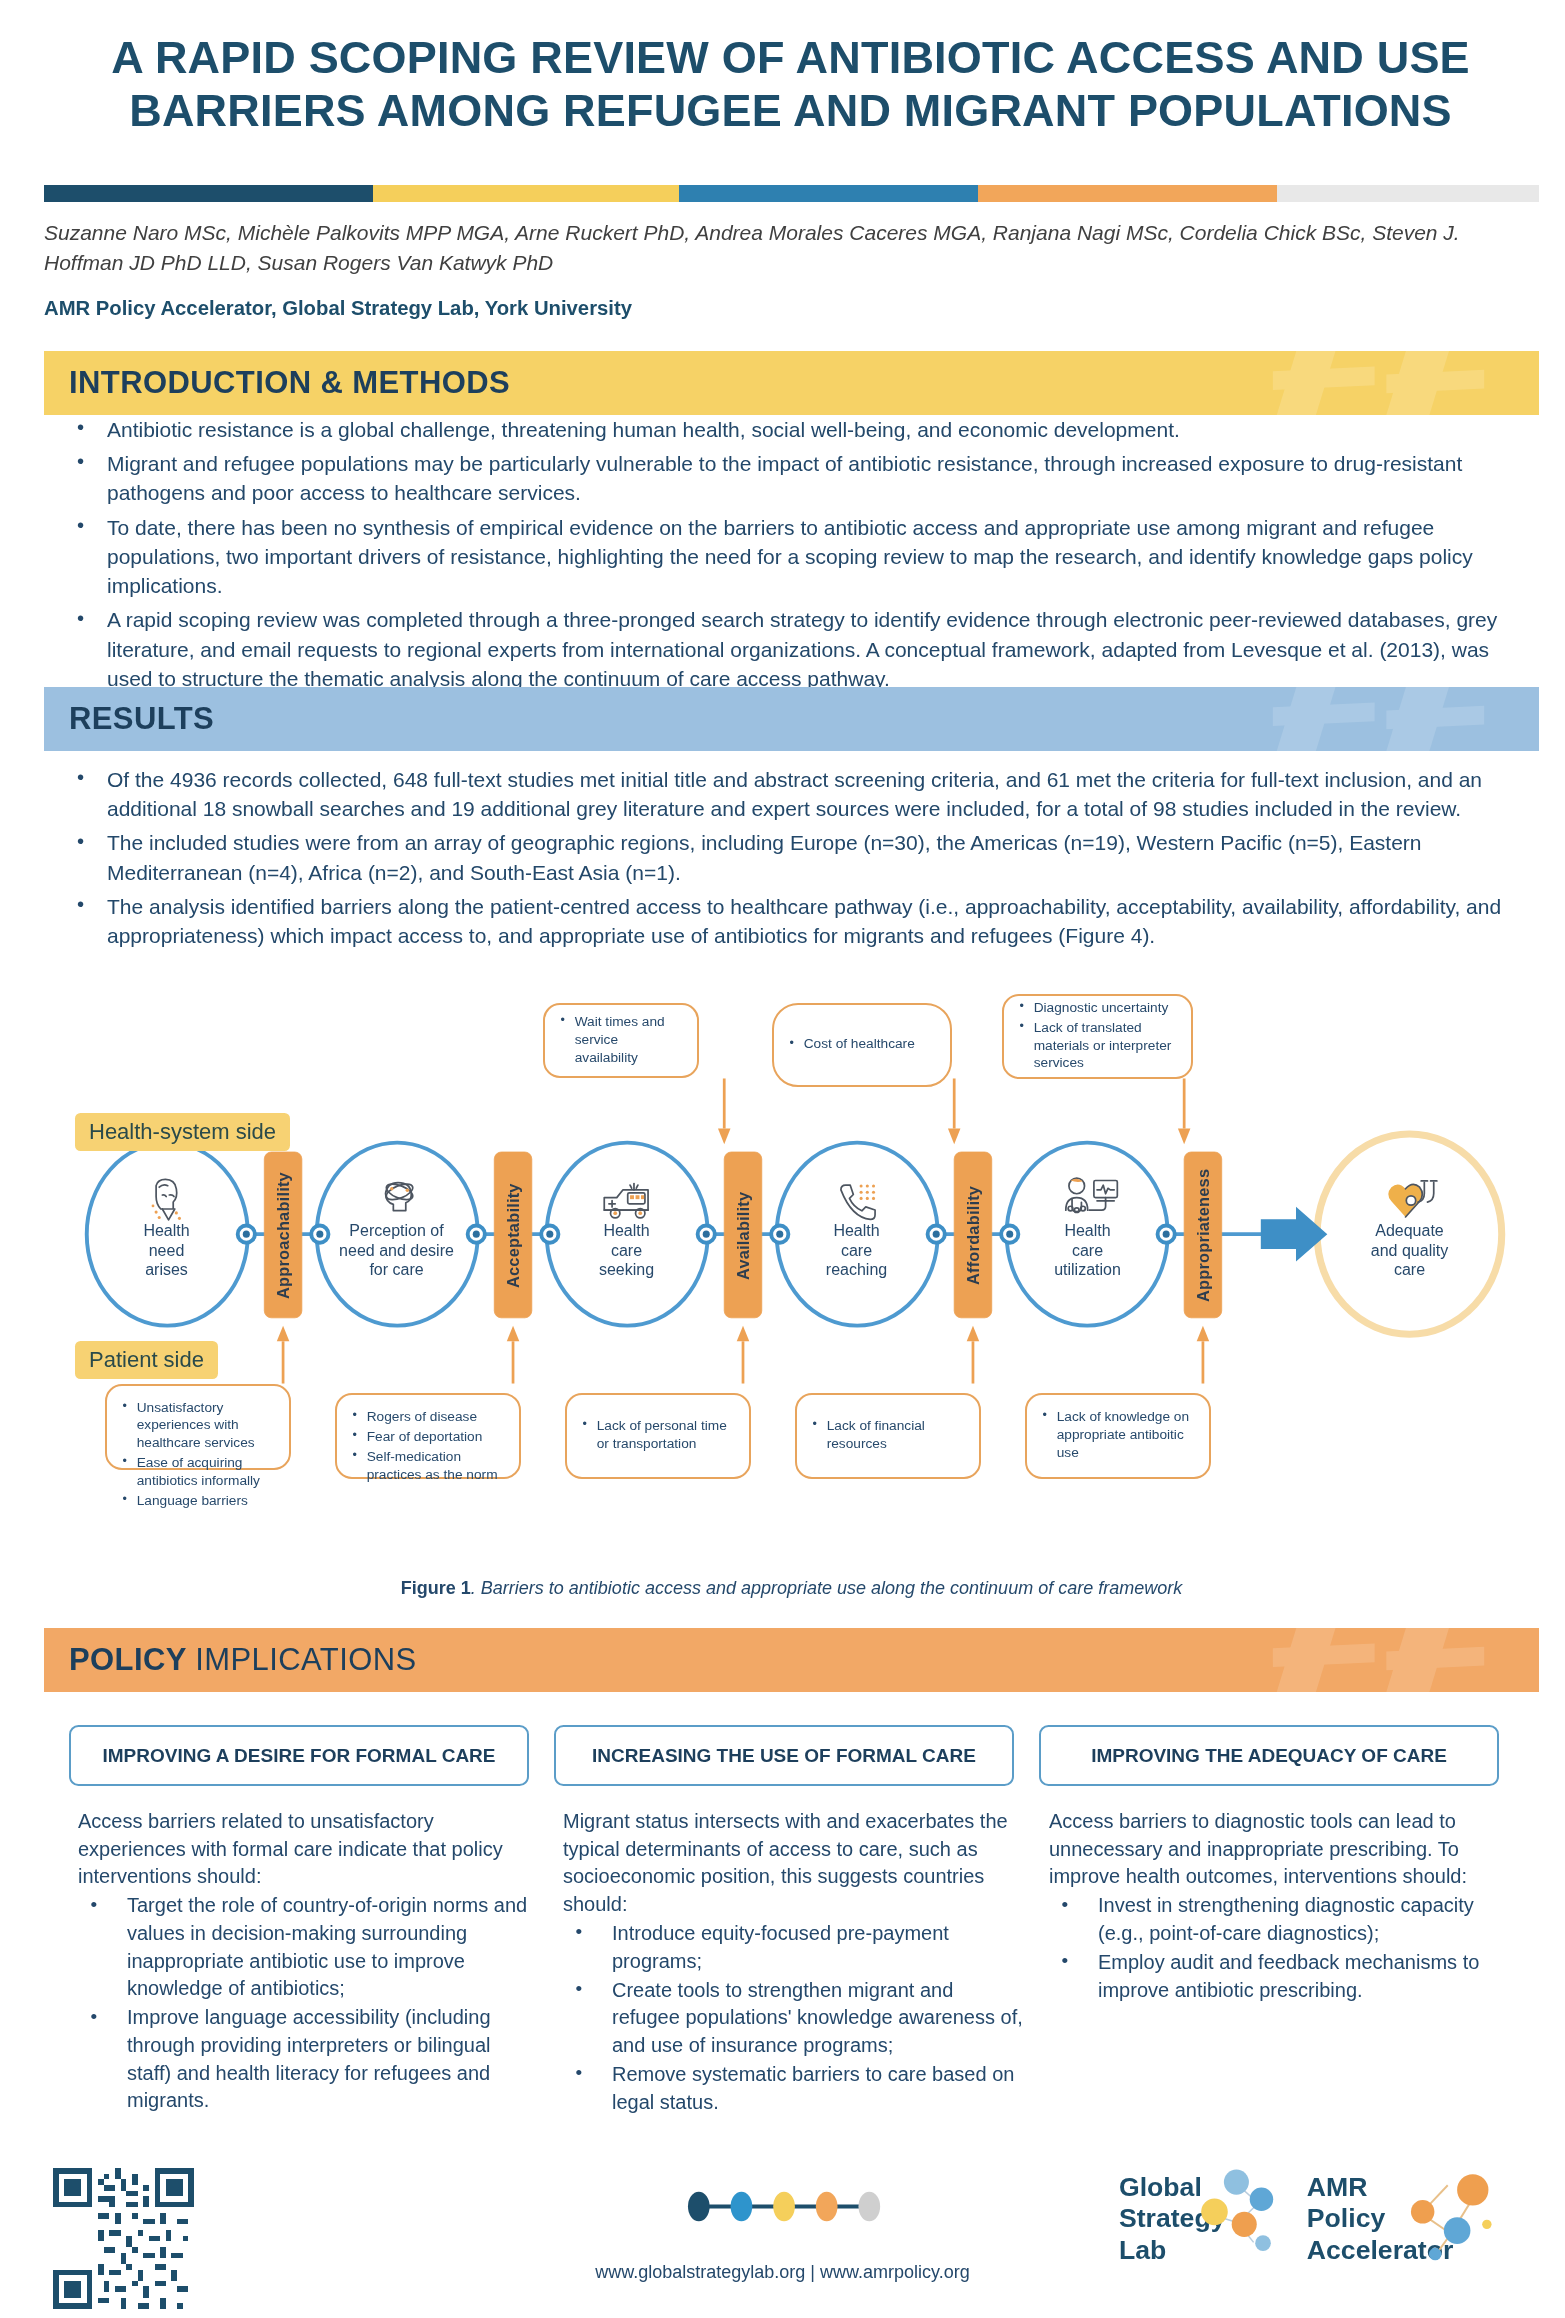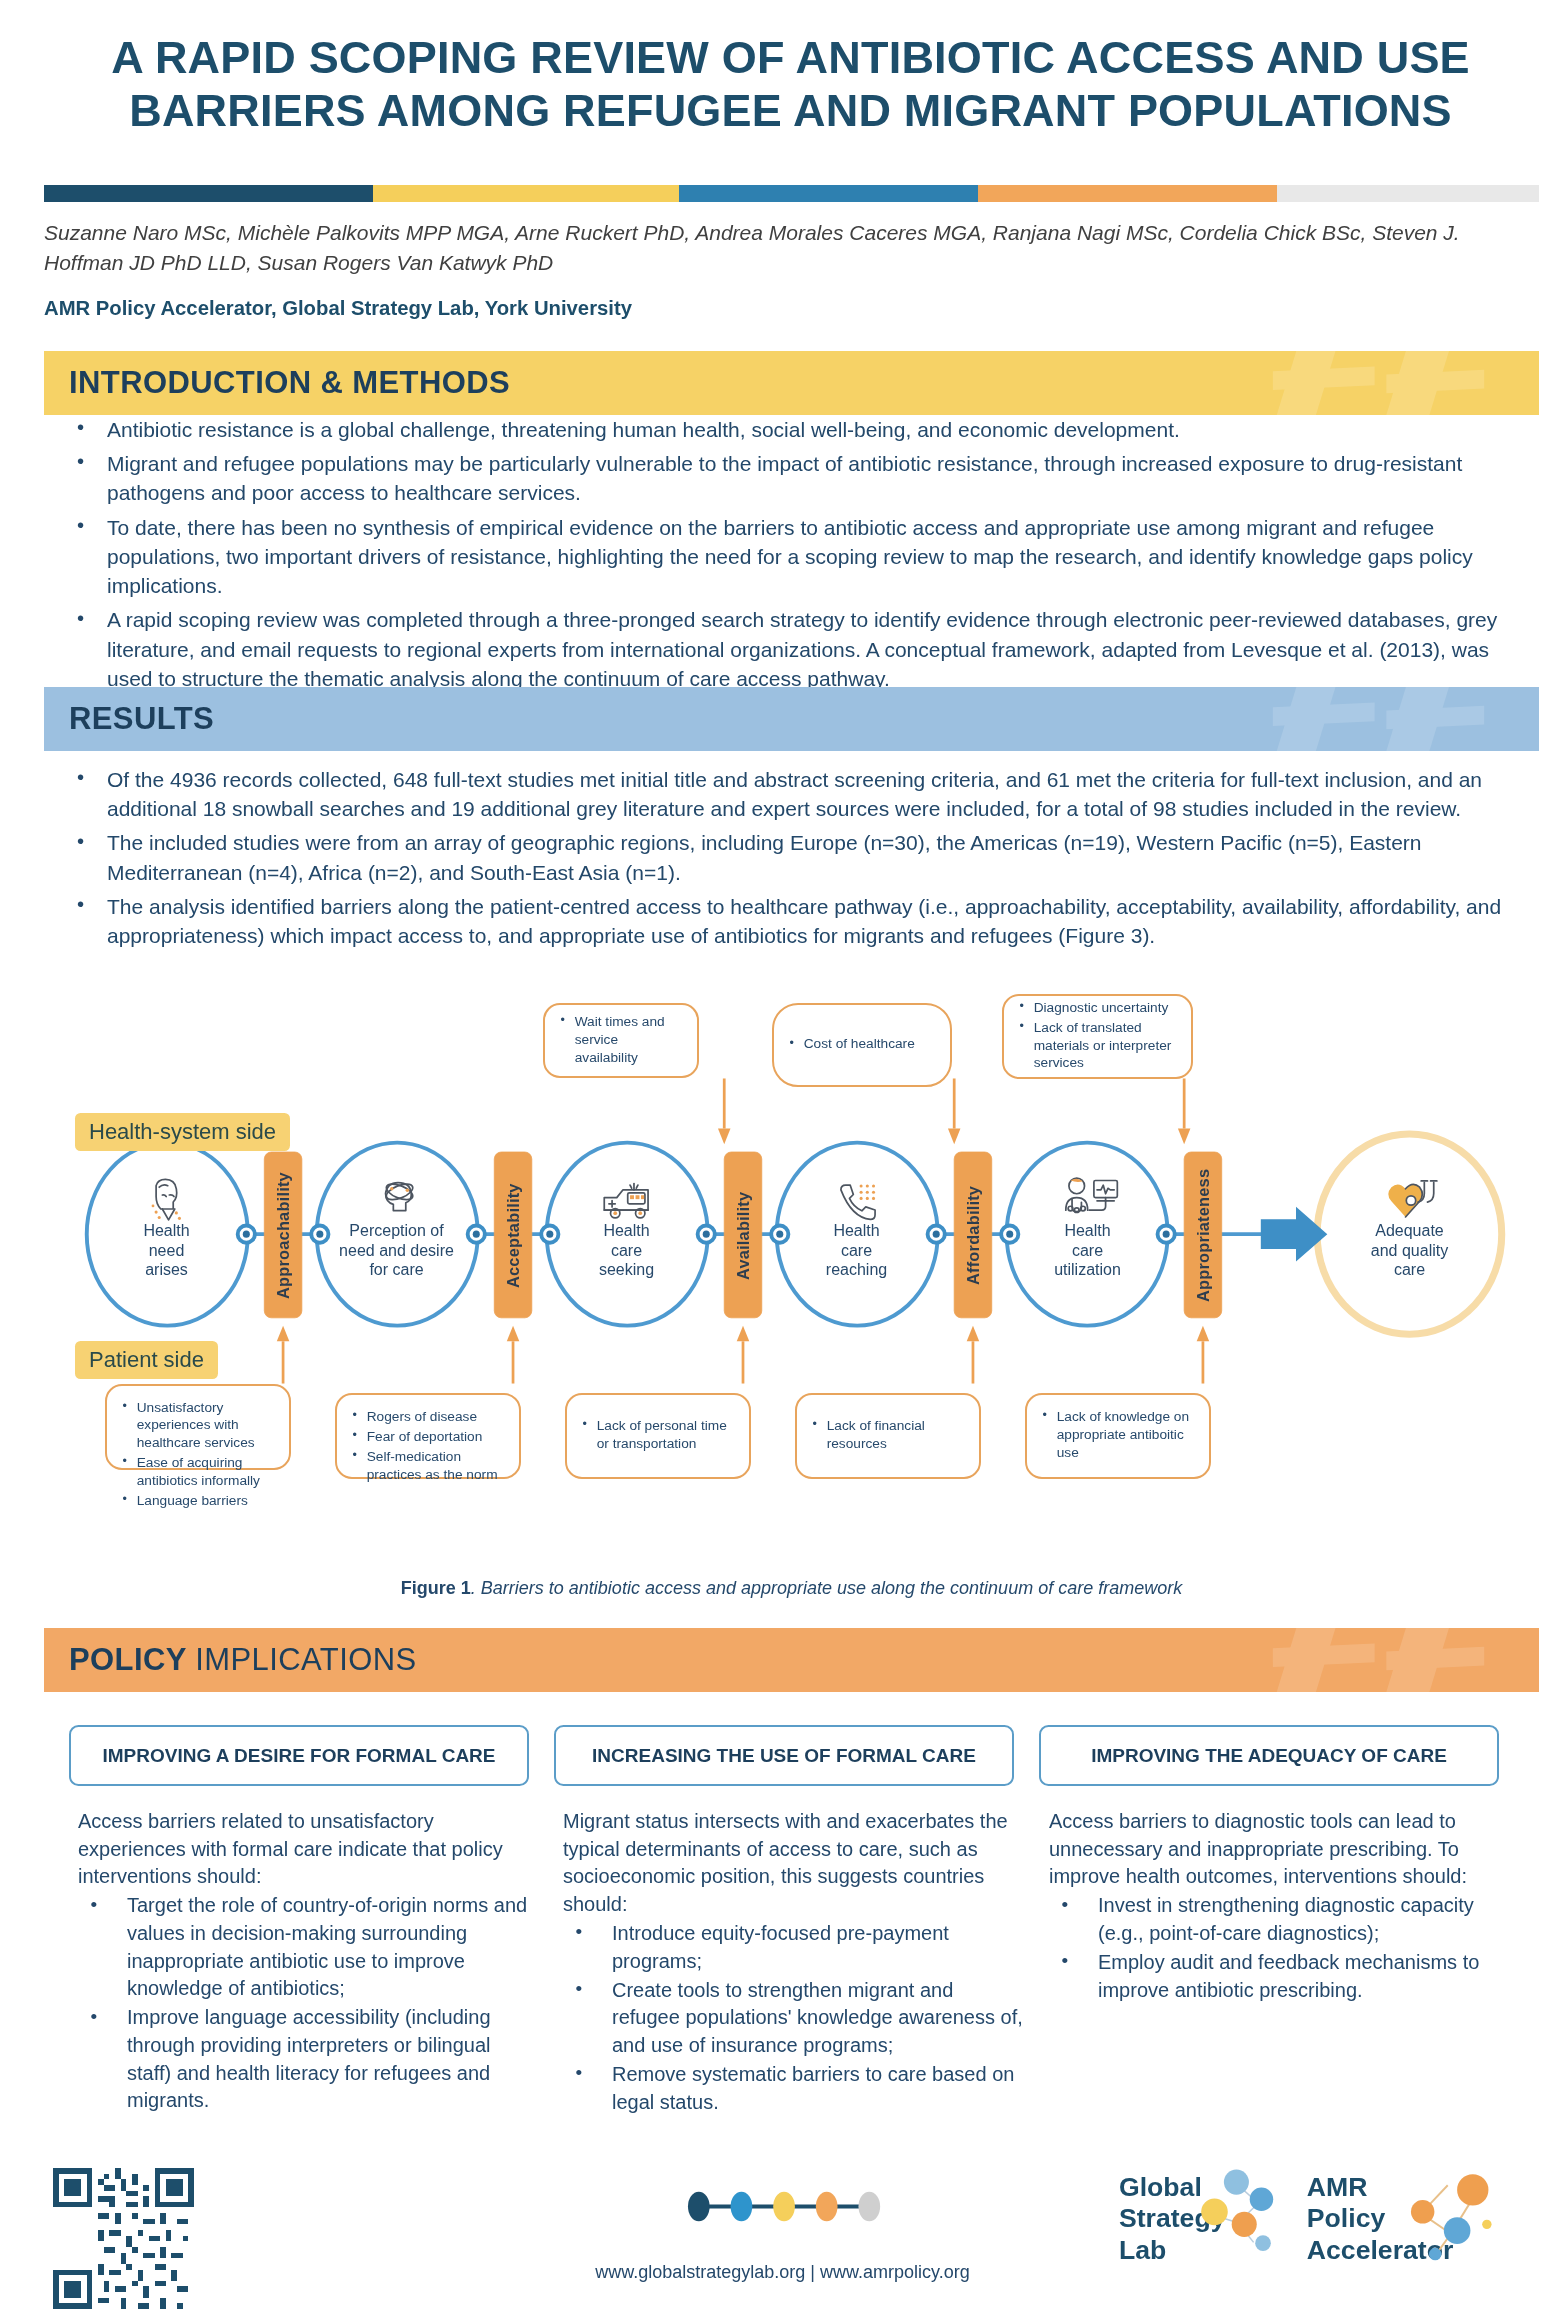--- a/index.html
+++ b/index.html
@@ -185,21 +185,21 @@
         <polygon points="300,26 430,20 430,44 300,50"></polygon>
         <polygon points="470,0 525,0 500,82 445,82"></polygon>
         <polygon points="445,30 570,24 570,48 445,54"></polygon>
       </g>
     </svg>
   </div>
 
   <ul class="bullets" id="results-list">
     <li>Of the 4936 records collected, 648 full-text studies met initial title and abstract screening criteria, and 61 met the criteria for full-text inclusion, and an additional 18 snowball searches and 19 additional grey literature and expert sources were included, for a total of 98 studies included in the review.</li>
     <li>The included studies were from an array of geographic regions, including Europe (n=30), the Americas (n=19), Western Pacific (n=5), Eastern Mediterranean (n=4), Africa (n=2), and South-East Asia (n=1).</li>
-    <li>The analysis identified barriers along the patient-centred access to healthcare pathway (i.e., approachability, acceptability, availability, affordability, and appropriateness) which impact access to, and appropriate use of antibiotics for migrants and refugees (Figure 3).</li>
+    <li>The analysis identified barriers along the patient-centred access to healthcare pathway (i.e., approachability, acceptability, availability, affordability, and appropriateness) which impact access to, and appropriate use of antibiotics for migrants and refugees (Figure 4).</li>
   </ul>
 
   <div class="figure">
 
     <svg class="fig-svg" width="1495" height="571" viewBox="0 0 1910 730">
 
       <g stroke="#4e9ad0" stroke-width="5" fill="none">
         <line x1="258" y1="307" x2="400" y2="307"></line>
         <line x1="552" y1="307" x2="694" y2="307"></line>
         <line x1="846" y1="307" x2="988" y2="307"></line>

